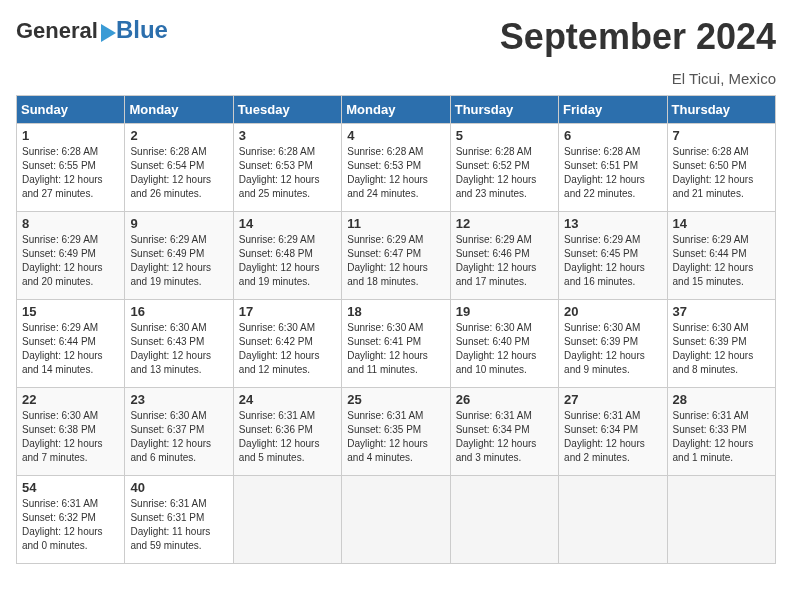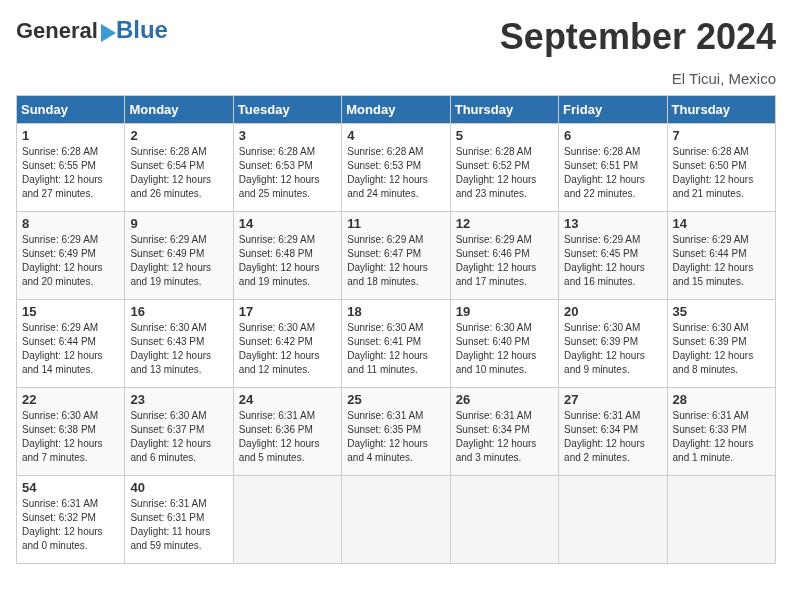--- a/index.html
+++ b/index.html
@@ -251,21 +251,21 @@
 and 10 minutes.</div>
         </td>
         <td>
           <span class="day-num">20</span>
           <div class="day-info" style="white-space: pre-line;">Sunrise: 6:30 AM
 Sunset: 6:39 PM
 Daylight: 12 hours
 and 9 minutes.</div>
         </td>
         <td>
-          <span class="day-num">35</span>
+          <span class="day-num">37</span>
           <div class="day-info" style="white-space: pre-line;">Sunrise: 6:30 AM
 Sunset: 6:39 PM
 Daylight: 12 hours
 and 8 minutes.</div>
         </td>
       </tr>
       <tr>
         <td>
           <span class="day-num">22</span>
           <div class="day-info" style="white-space: pre-line;">Sunrise: 6:30 AM

